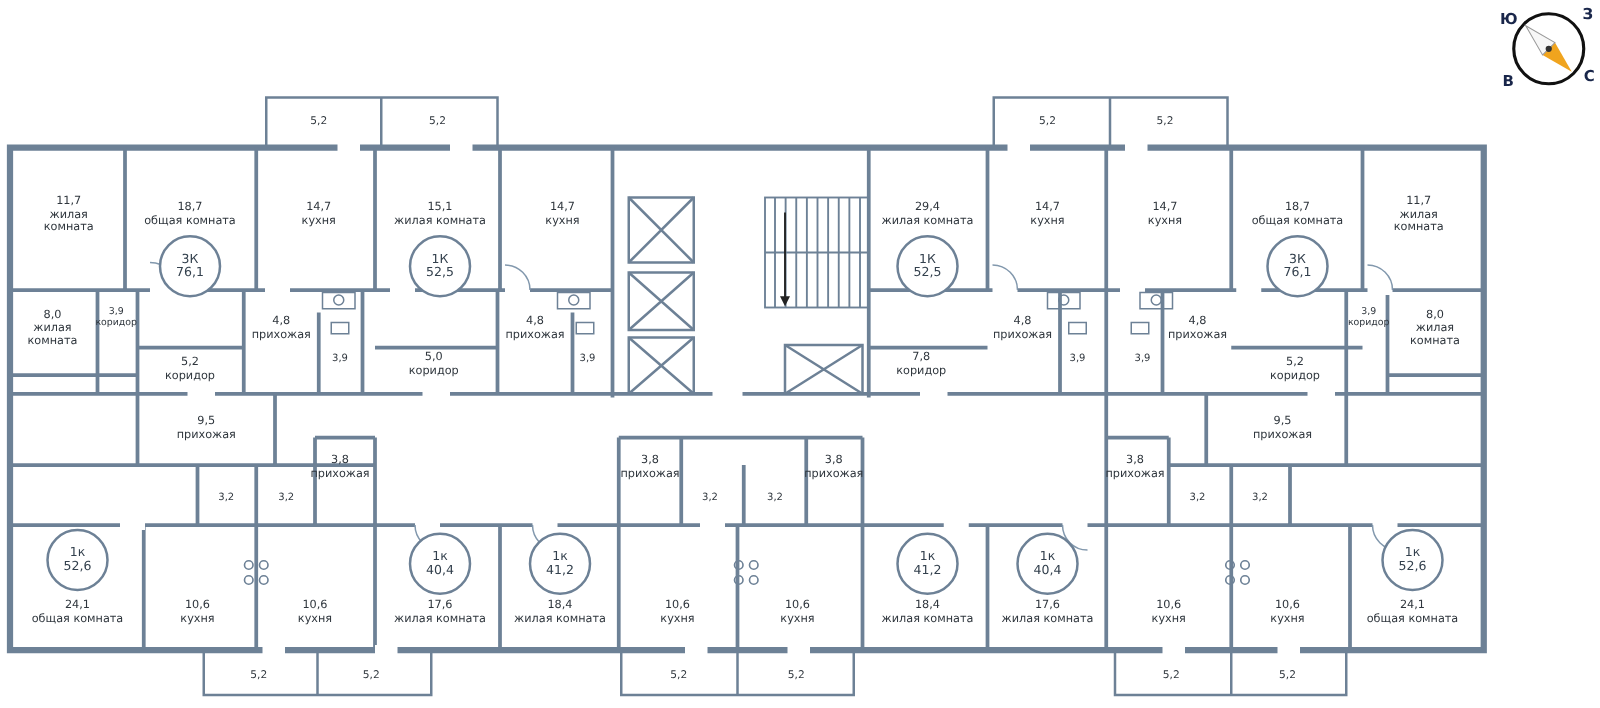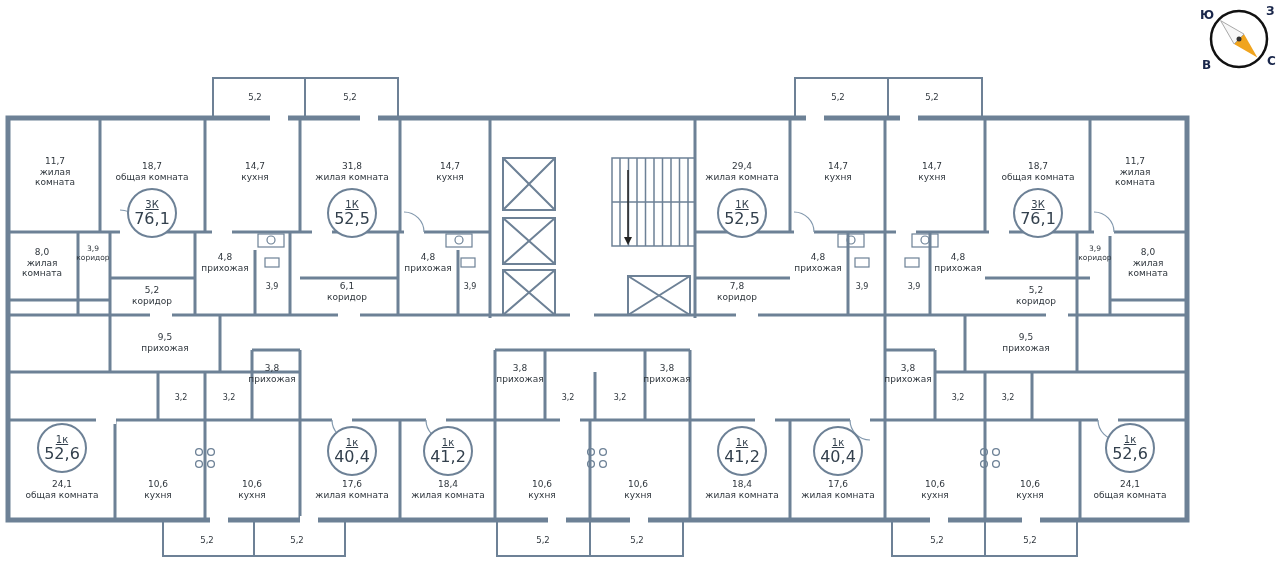--- a/index.html
+++ b/index.html
@@ -10,22 +10,22 @@
        color:#2f363d;line-height:1.18;}
   .lbl .a{font-size:9px;}
   .lbl .n{font-size:9px;}
   .tinylbl{position:absolute;transform:translate(-50%,-50%);font-size:8px;
        color:#2f363d;text-align:center;line-height:1.1;}
   .balc{position:absolute;transform:translate(-50%,-50%);font-size:8.5px;color:#2f363d;}
   .apt{position:absolute;transform:translate(-50%,-50%);width:46px;height:46px;
        border:2px solid #6d8196;border-radius:50%;background:#fff;display:flex;
        flex-direction:column;align-items:center;justify-content:center;
        color:#33404d;z-index:3;}
-  .apt .t{font-size:10px;line-height:1.1;text-decoration:underline;}
-  .apt .ar{font-size:16px;line-height:1.1;}
+  .apt .t{font-size:10px;line-height:1.1;}
+  .apt .ar{font-size:10px;line-height:1.1;}
   .compass{position:absolute;left:1198px;top:2px;width:80px;height:76px;}
   .compass .letter{position:absolute;font-size:12px;font-weight:bold;color:#19264a;}
 </style>
 </head>
 <body>
 
 <div class="stage">
 
   <svg class="walls" width="1280" height="566" viewBox="0 0 1280 566">
 
@@ -157,21 +157,21 @@
     </div>
   <div class="lbl" style="left:152px;top:172px;width:82px">
       <div class="a">18,7</div>
       <div class="n">общая комната</div>
     </div>
   <div class="lbl" style="left:255px;top:172px;width:60px">
       <div class="a">14,7</div>
       <div class="n">кухня</div>
     </div>
   <div class="lbl" style="left:352px;top:172px;width:82px">
-      <div class="a">31,8</div>
+      <div class="a">15,1</div>
       <div class="n">жилая комната</div>
     </div>
   <div class="lbl" style="left:450px;top:172px;width:60px">
       <div class="a">14,7</div>
       <div class="n">кухня</div>
     </div>
   <div class="lbl" style="left:742px;top:172px;width:82px">
       <div class="a">29,4</div>
       <div class="n">жилая комната</div>
     </div>
@@ -203,21 +203,21 @@
   <div class="lbl" style="left:152px;top:296px;width:60px">
       <div class="a">5,2</div>
       <div class="n">коридор</div>
     </div>
   <div class="lbl" style="left:225px;top:263px;width:56px">
       <div class="a">4,8</div>
       <div class="n">прихожая</div>
     </div>
   <div class="tinylbl" style="left:272px;top:287px">3,9</div>
   <div class="lbl" style="left:347px;top:292px;width:60px">
-      <div class="a">6,1</div>
+      <div class="a">5,0</div>
       <div class="n">коридор</div>
     </div>
   <div class="lbl" style="left:428px;top:263px;width:56px">
       <div class="a">4,8</div>
       <div class="n">прихожая</div>
     </div>
   <div class="tinylbl" style="left:470px;top:287px">3,9</div>
   <div class="lbl" style="left:737px;top:292px;width:60px">
       <div class="a">7,8</div>
       <div class="n">коридор</div>

